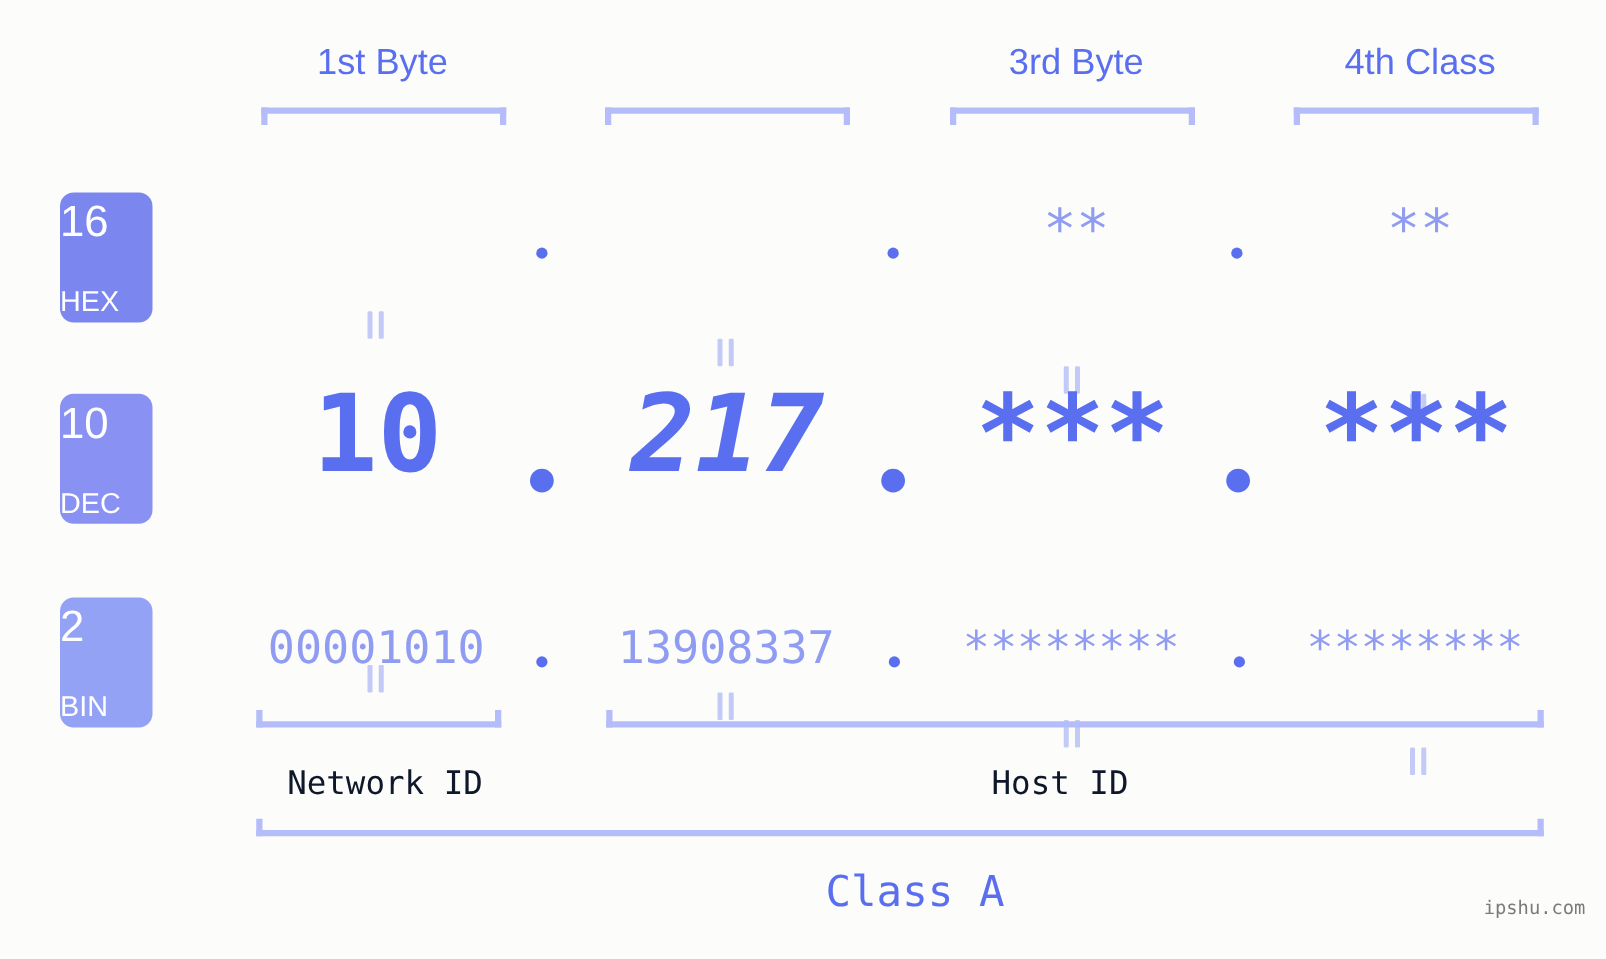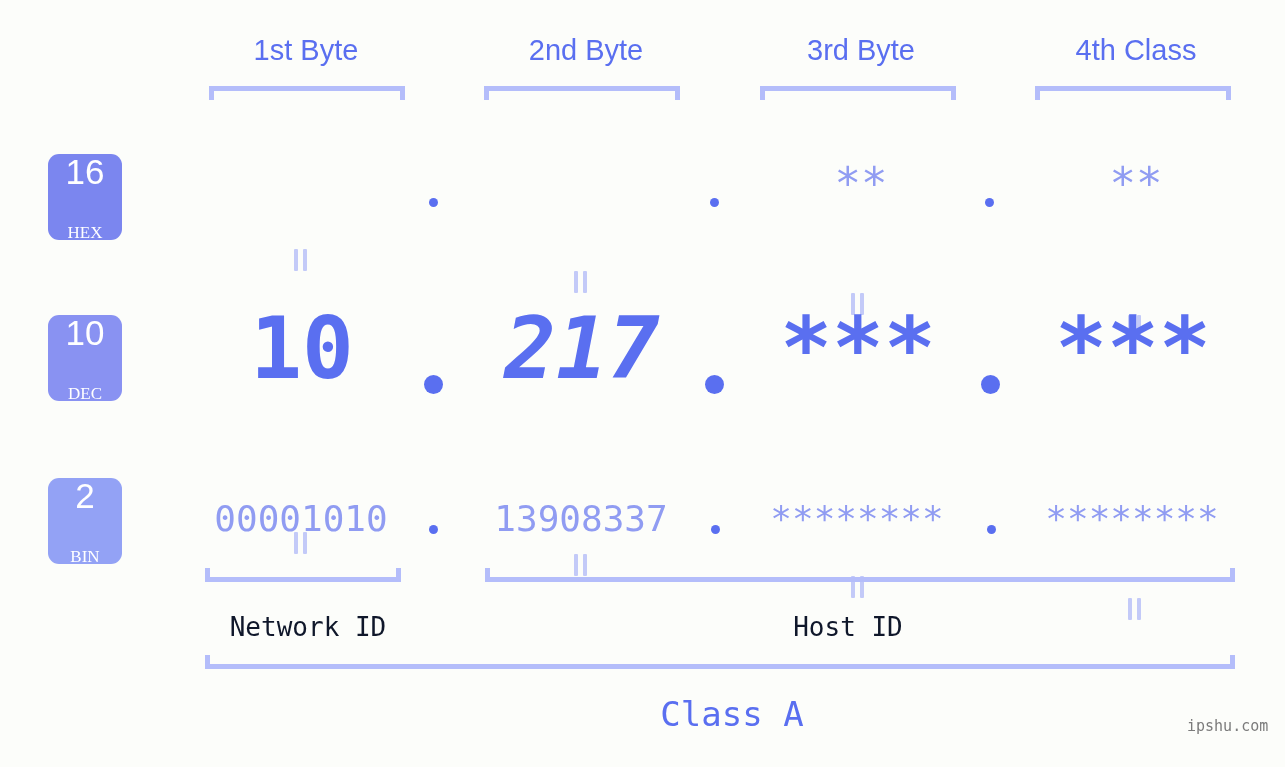--- a/index.html
+++ b/index.html
@@ -46,39 +46,37 @@
     border-bottom: 5px solid #b4bdfa;
     border-left: 5px solid #b4bdfa;
     border-right: 5px solid #b4bdfa;
     height: 14px;
     box-sizing: border-box;
   }
 
   
   .base-badge {
     width: 74px;
-    height: 86px;
+    height: 104px;
     border-radius: 11px;
     color: #ffffff;
     font-family: "Liberation Sans", sans-serif;
     display: flex;
     flex-direction: column;
-    align-items: center;
     justify-content: center;
     line-height: 1;
     gap: 32px;
   }
   .base-badge .num {
     font-size: 35px;
     letter-spacing: 0px;
   }
   .base-badge .lbl {
-    font-size: 17px;
+    font-size: 23px;
     margin-top: 3px;
-    font-family: Liberation Serif, serif;
   }
 
   
   .val {
     white-space: nowrap;
     text-align: center;
     line-height: 1;
   }
   .row-hex .val {
     font-size: 44px;
@@ -144,21 +142,20 @@
     color: #7b7b7b;
     white-space: nowrap;
   }
 </style>
 </head>
 <body>
 
 <div id="stage">
 
   <div class="abs byte-header" style="left:186px; top:34px; width:240px;">1st Byte</div>
-  <div class="abs byte-header" style="left:466px; top:34px; width:240px;">2nd Byte</div>
   <div class="abs byte-header" style="left:741px; top:34px; width:240px;">3rd Byte</div>
   <div class="abs byte-header" style="left:1016px; top:34px; width:240px;">4th Class</div>
 
   <div class="abs bracket-top" style="left:209px; top:86px; width:196px;"></div>
   <div class="abs bracket-top" style="left:484px; top:86px; width:196px;"></div>
   <div class="abs bracket-top" style="left:760px; top:86px; width:196px;"></div>
   <div class="abs bracket-top" style="left:1035px; top:86px; width:196px;"></div>
 
   <div class="abs base-badge" style="left:48px; top:154px; background:#7b86ef;">
     <span class="num">16</span>

